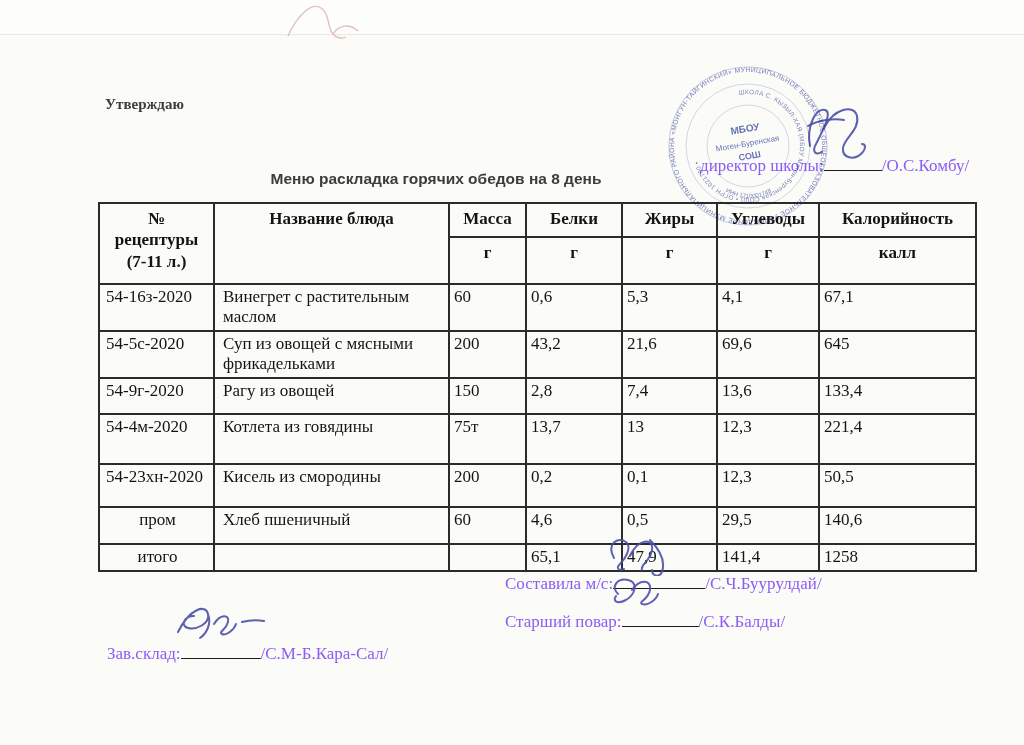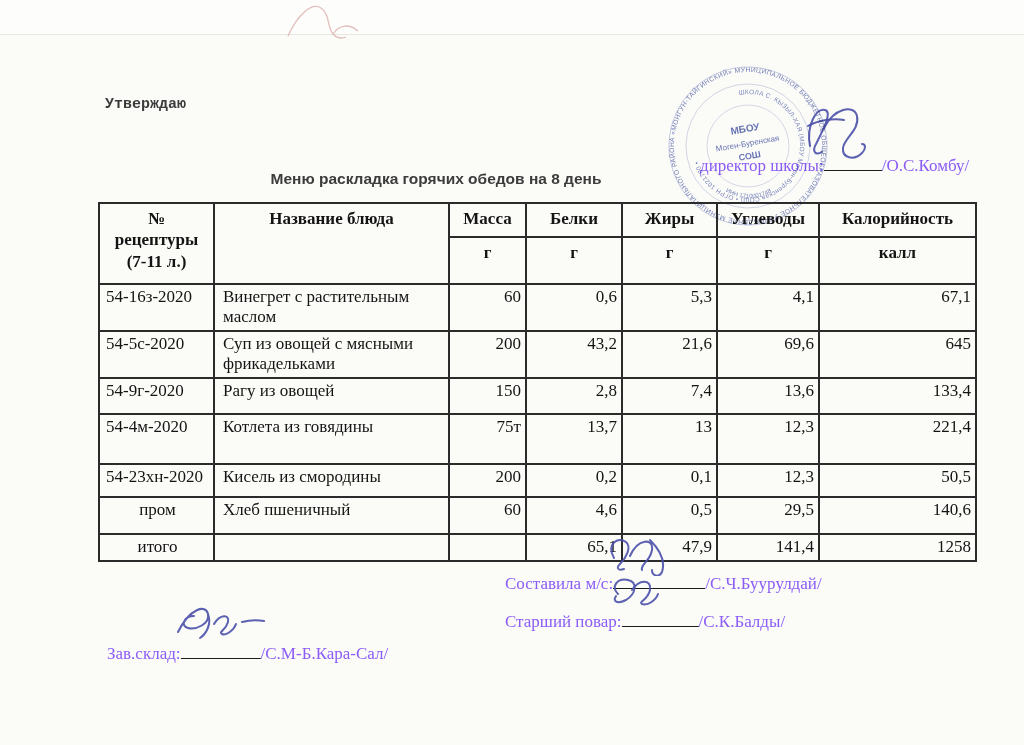--- a/index.html
+++ b/index.html
@@ -3,35 +3,35 @@
 <meta charset="utf-8">
 <style>
   html,body{margin:0;padding:0;background:#e8e8e8;}
   .page{
     position:relative;width:1024px;height:745px;background:#fbfbf8;
     overflow:hidden;font-family:"Liberation Serif",serif;color:#161616;
   }
   .top-strip{position:absolute;top:0;left:0;width:1024px;height:34px;
     background:#fdfdfc;border-bottom:1px solid #e9e7e1;}
   .approve{position:absolute;left:105px;top:96px;
-    font-family:Liberation Mono, monospace;font-weight:bold;font-size:15px;color:#3c3c3c;}
+    font-family:Liberation Serif, serif;font-weight:bold;font-size:15px;color:#3c3c3c;}
   .doc-title{position:absolute;left:0;top:170px;width:872px;text-align:center;
     font-family:"Liberation Sans",sans-serif;font-weight:bold;font-size:15.5px;color:#3c3c3c;}
   .sig-line{position:absolute;font-size:17px;color:#8b5cf6;white-space:nowrap;margin-top:21px;}
   .blank{display:inline-block;border-bottom:1.5px solid #1c1c1c;height:15px;vertical-align:baseline;}
   .b-director{width:58px;} .b-composer{width:92px;} .b-chef{width:77px;} .b-store{width:80px;}
 
   table.menu-table{position:absolute;left:98px;top:202px;border-collapse:collapse;
     table-layout:fixed;font-size:17px;color:#141414;}
   .menu-table th,.menu-table td{border:2px solid #2b2b2b;padding:2px 4px;vertical-align:top;overflow:hidden;}
   .menu-table th{font-weight:bold;text-align:center;padding-top:4px;line-height:1.25;}
   th.pre{white-space:pre-line;}
   td.code{text-align:left;padding-left:6px;}
   td.dish{text-align:left;padding-left:8px;line-height:1.2;}
-  td.num{text-align:right;}
+  td.num{text-align:left;}
   td.center{text-align:center;}
   tr.total-row td{font-weight:normal;}
 
   .ink{position:absolute;pointer-events:none;}
   .ink path{fill:none;stroke:#4a50a8;stroke-width:2;stroke-linecap:round;opacity:0.9;}
   .stamp{position:absolute;left:658px;top:56px;width:180px;height:180px;
     transform:rotate(-10deg);opacity:0.88;mix-blend-mode:multiply;pointer-events:none;}
   .stamp text{fill:#4151a5;font-family:"Liberation Sans",sans-serif;}
   .stamp circle{fill:none;stroke:#4151a5;}
   .artifact{position:absolute;pointer-events:none;}
@@ -143,21 +143,21 @@
       </tr>
       <tr style="height:50px">
         <td class="code">54-4м-2020</td>
         <td class="dish">Котлета из говядины</td>
         <td class="num">75т</td>
         <td class="num">13,7</td>
         <td class="num">13</td>
         <td class="num">12,3</td>
         <td class="num">221,4</td>
       </tr>
-      <tr style="height:33px">
+      <tr style="height:43px">
         <td class="code">54-23хн-2020</td>
         <td class="dish">Кисель из смородины</td>
         <td class="num">200</td>
         <td class="num">0,2</td>
         <td class="num">0,1</td>
         <td class="num">12,3</td>
         <td class="num">50,5</td>
       </tr>
       <tr style="height:37px">
         <td class="code center">пром</td>

